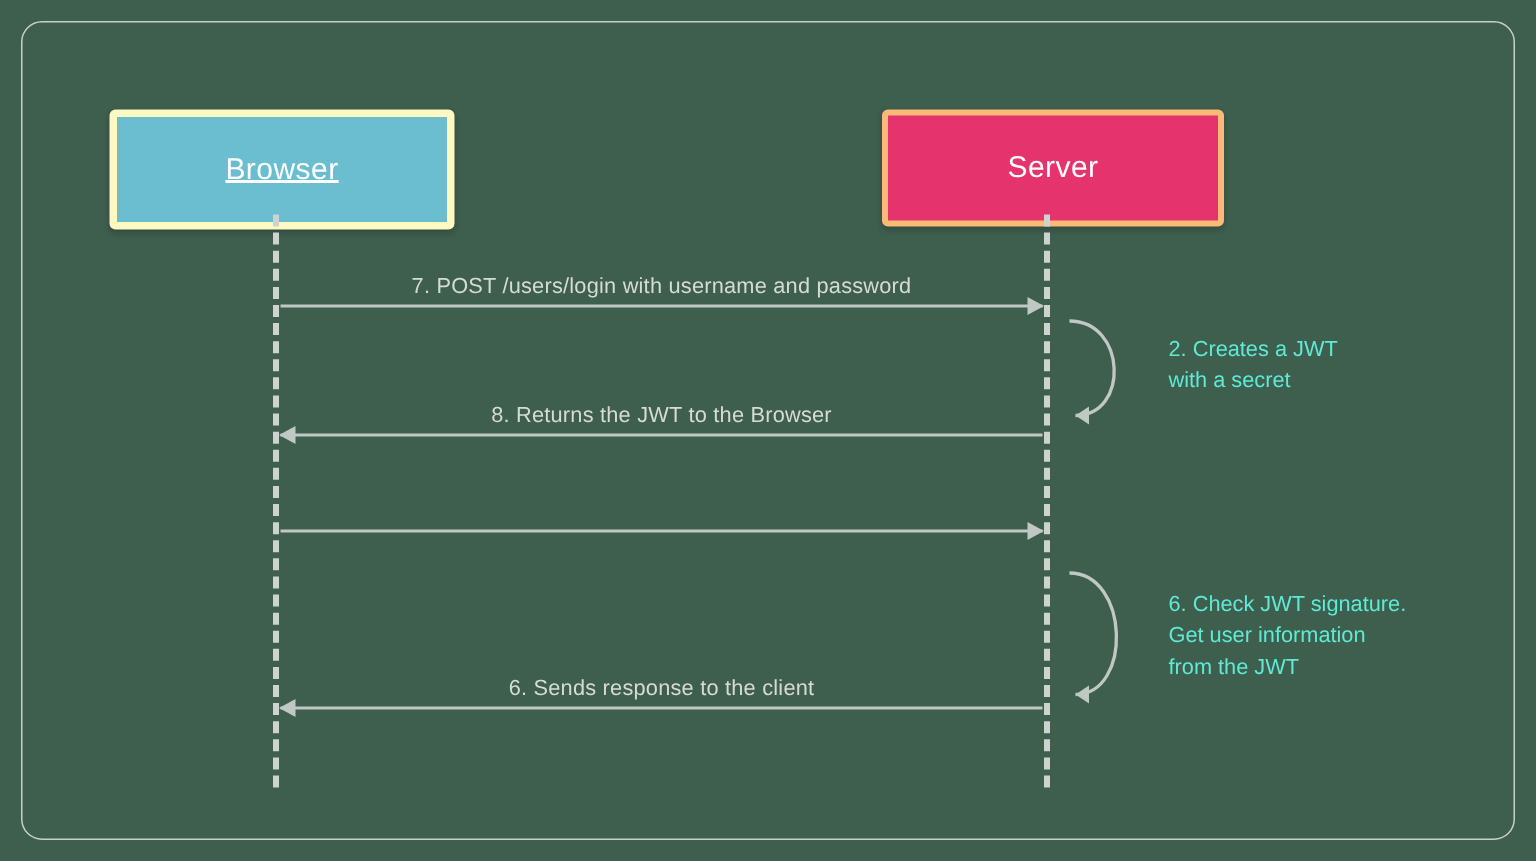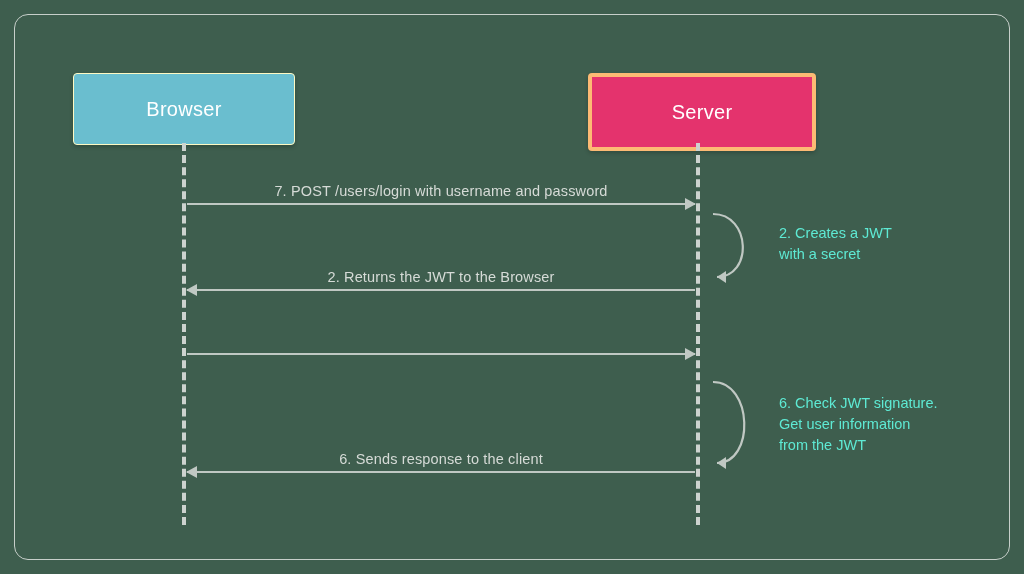--- a/index.html
+++ b/index.html
@@ -30,21 +30,22 @@
     justify-content: center;
     color: #fff;
     font-size: 20px;
     letter-spacing: 0.3px;
     box-shadow: 0 2px 4px rgba(0,0,0,0.2);
   }
   .browser-box {
     left: 58px;
     width: 220px;
     background: #6abecf;
-    border: 1px solid #fef9c3;
+    border: 5px solid #fef9c3;
+    text-decoration: underline;
   }
   .server-box {
     left: 573px;
     width: 220px;
     background: #e4336d;
     border: 4px solid #fdba74;
   }
   .lifeline {
     position: absolute;
     top: 128px;
@@ -135,21 +136,21 @@
   <div class="self-call" style="top:196px;">
     <svg width="60" height="72">
       <path d="M4 3 C 42 3, 44 66, 8 66" stroke="#c0c8c3" stroke-width="2.2" fill="none"></path>
       <polygon points="8,66 17,60 17,72" fill="#c0c8c3"></polygon>
     </svg>
     <div class="label-block" style="white-space:pre-line;">2. Creates a JWT
 with a secret</div>
   </div>
 
   <div class="msg" style="top:254px;">
-    <div class="label">2. Returns the JWT to the Browser</div>
+    <div class="label">8. Returns the JWT to the Browser</div>
     <div class="line">
       <div class="arrow-left"></div>
     </div>
   </div>
 
   <div class="msg" style="top:338px;">
     <div class="line">
       <div class="arrow-right"></div>
     </div>
   </div>

